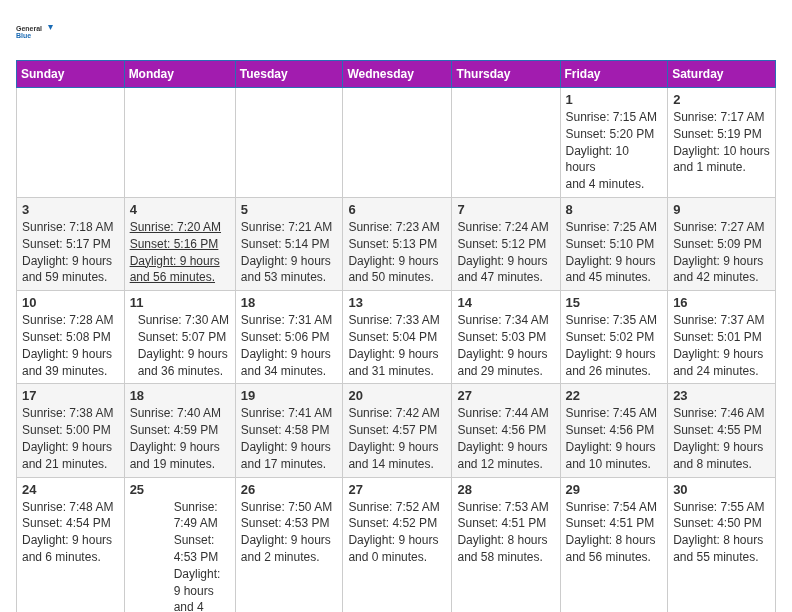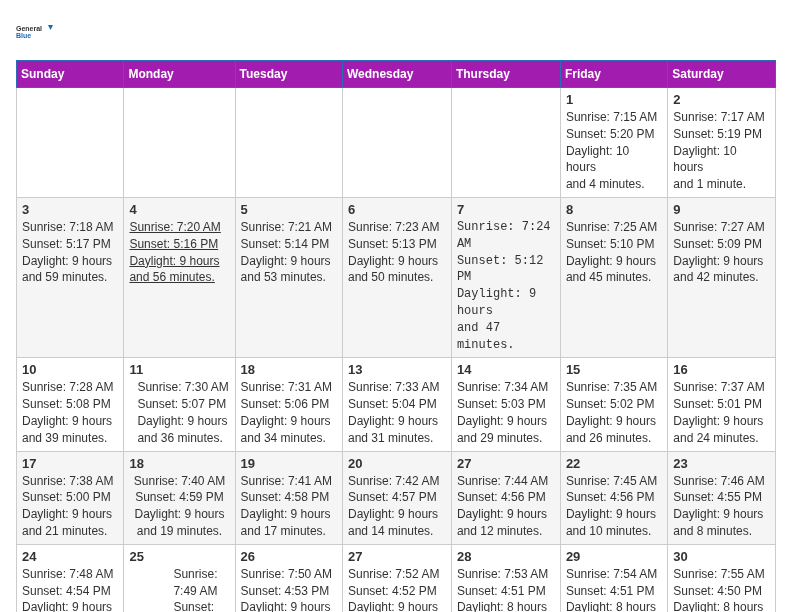--- a/index.html
+++ b/index.html
@@ -149,21 +149,21 @@
         </td>
         <td>
           <span class="day-num">6</span>
           <div class="day-info" style="white-space: pre-line;">Sunrise: 7:23 AM
 Sunset: 5:13 PM
 Daylight: 9 hours
 and 50 minutes.</div>
         </td>
         <td>
           <span class="day-num">7</span>
-          <div class="day-info" style="white-space: pre-line; font-family: Liberation Mono, monospace;">Sunrise: 7:24 AM
+          <div class="day-info" style="white-space: pre-line;">Sunrise: 7:24 AM
 Sunset: 5:12 PM
 Daylight: 9 hours
 and 47 minutes.</div>
         </td>
         <td>
           <span class="day-num">8</span>
           <div class="day-info" style="white-space: pre-line;">Sunrise: 7:25 AM
 Sunset: 5:10 PM
 Daylight: 9 hours
 and 45 minutes.</div>
@@ -230,21 +230,21 @@
       <tr>
         <td>
           <span class="day-num">17</span>
           <div class="day-info" style="white-space: pre-line;">Sunrise: 7:38 AM
 Sunset: 5:00 PM
 Daylight: 9 hours
 and 21 minutes.</div>
         </td>
         <td>
           <span class="day-num">18</span>
-          <div class="day-info" style="white-space: pre-line; text-align: center;">Sunrise: 7:40 AM
+          <div class="day-info" style="white-space: pre-line;">Sunrise: 7:40 AM
 Sunset: 4:59 PM
 Daylight: 9 hours
 and 19 minutes.</div>
         </td>
         <td>
           <span class="day-num">19</span>
           <div class="day-info" style="white-space: pre-line;">Sunrise: 7:41 AM
 Sunset: 4:58 PM
 Daylight: 9 hours
 and 17 minutes.</div>

